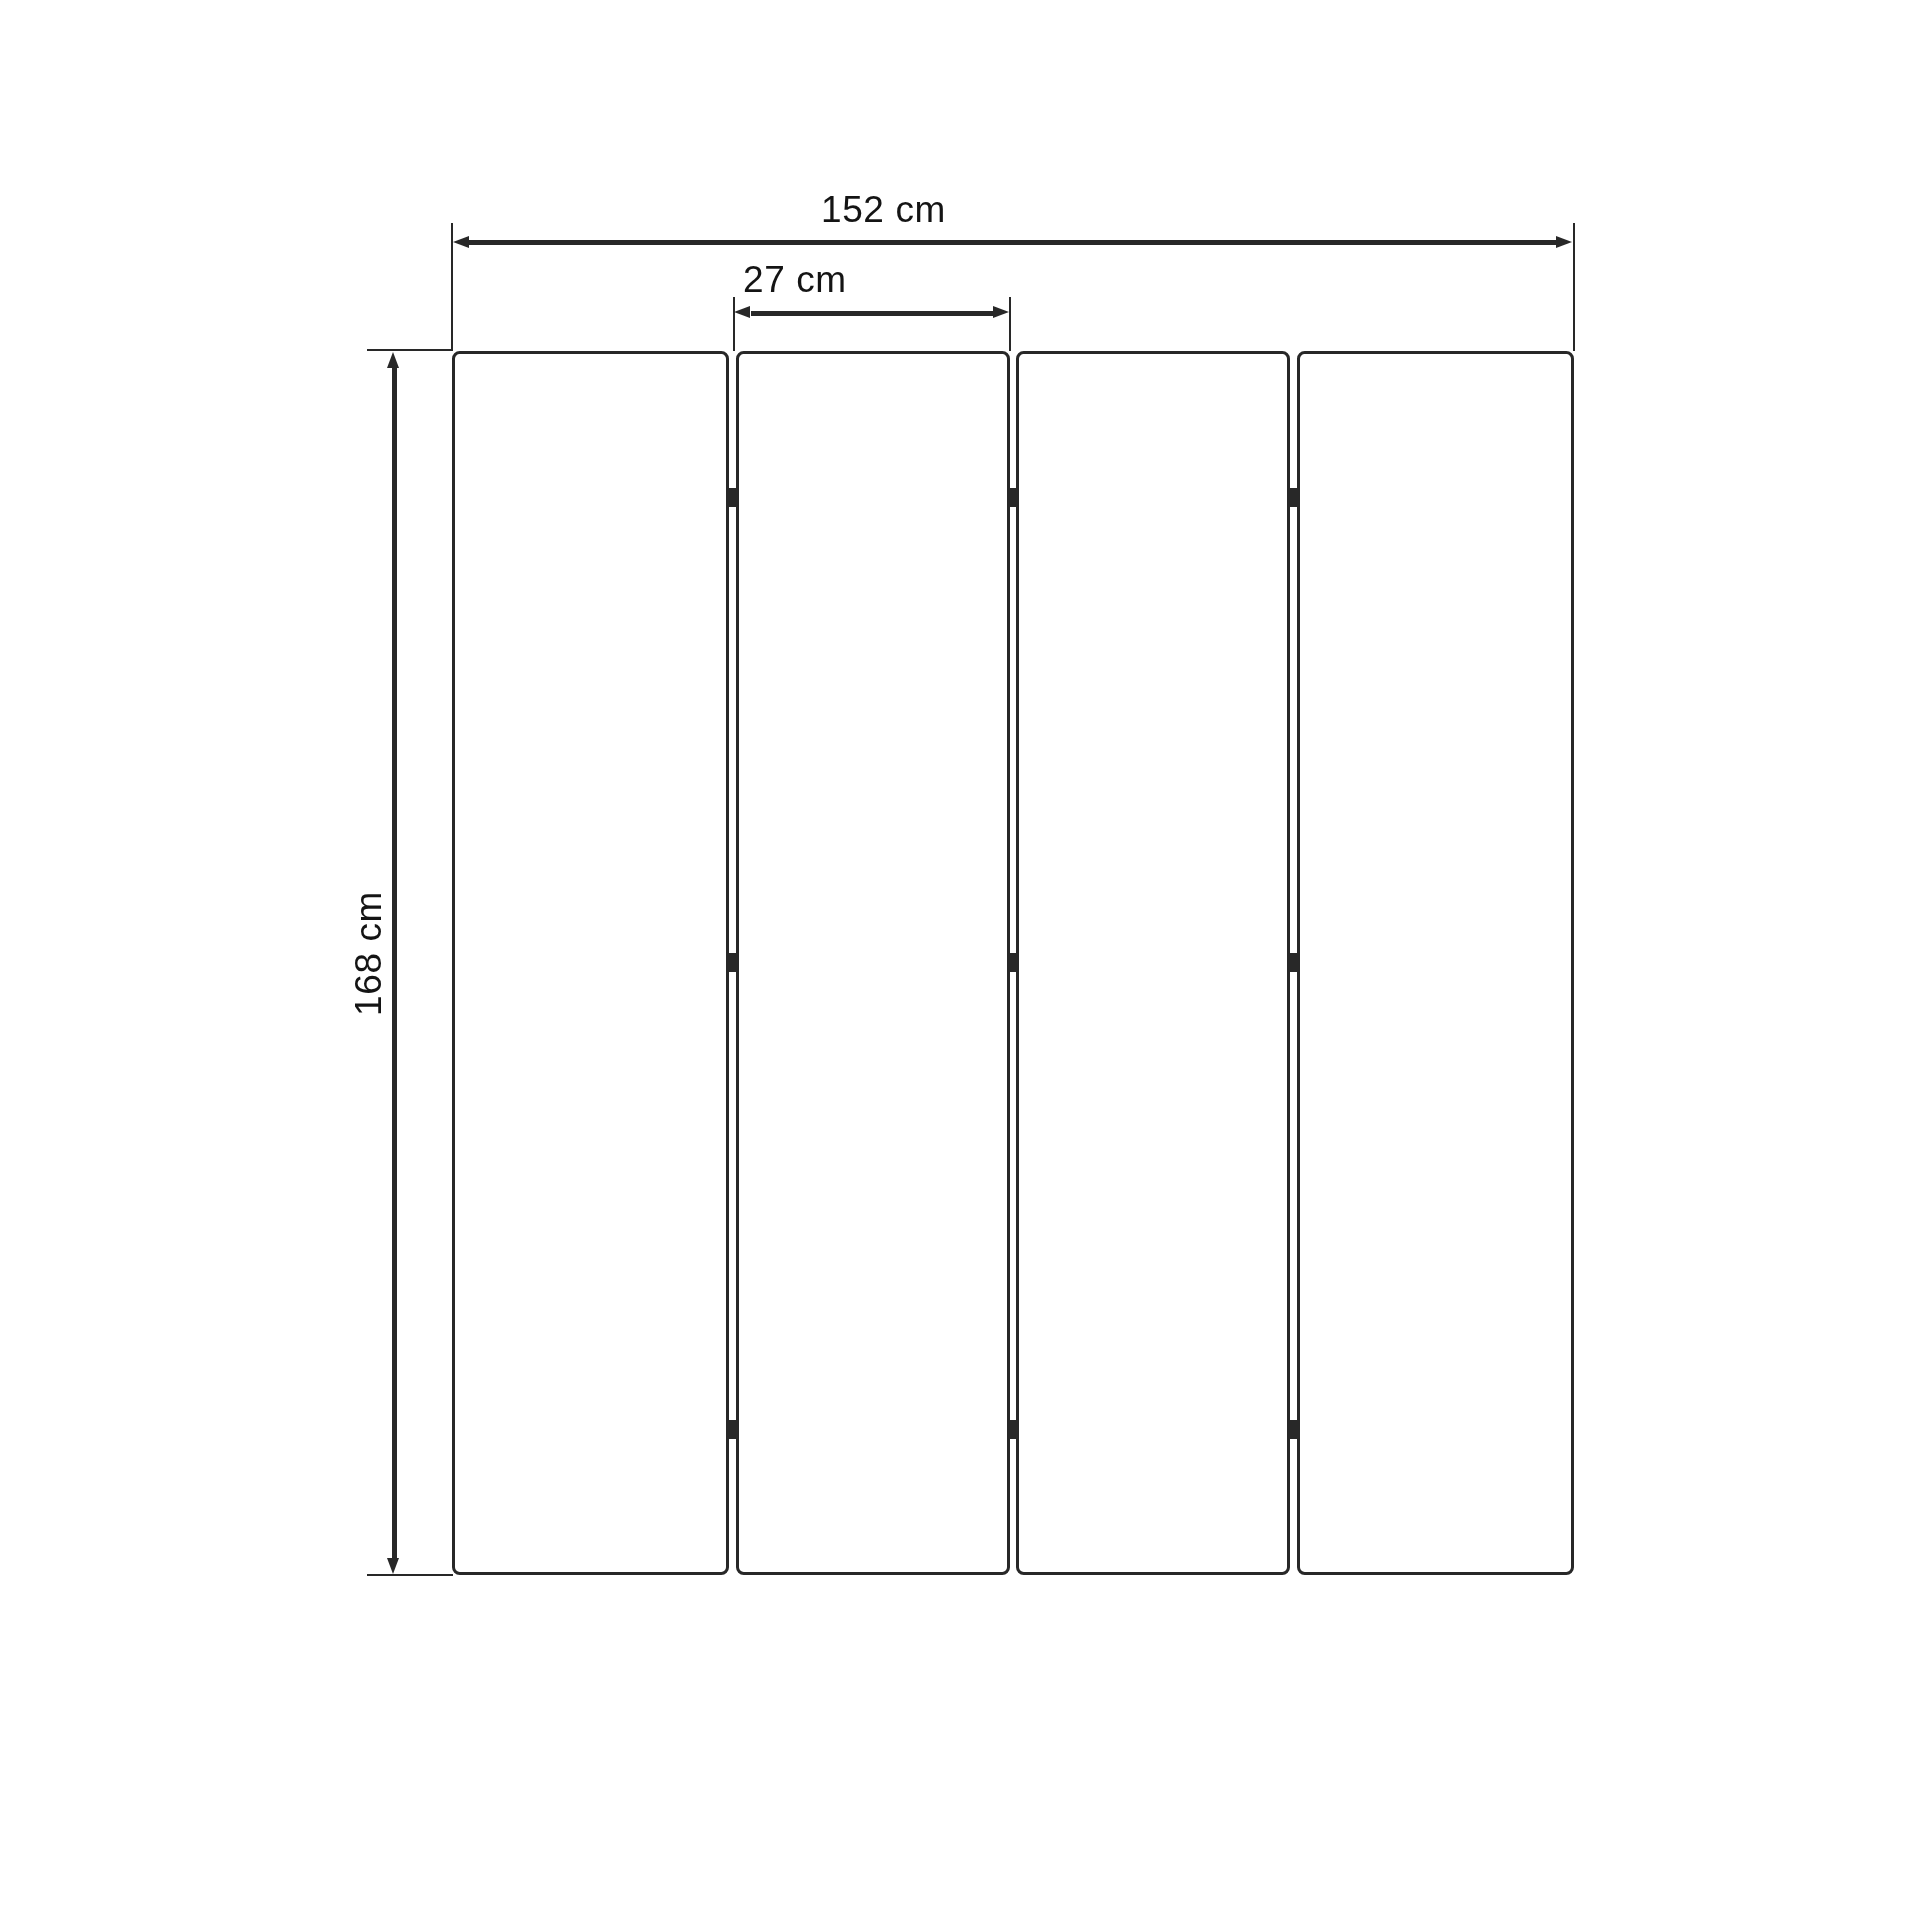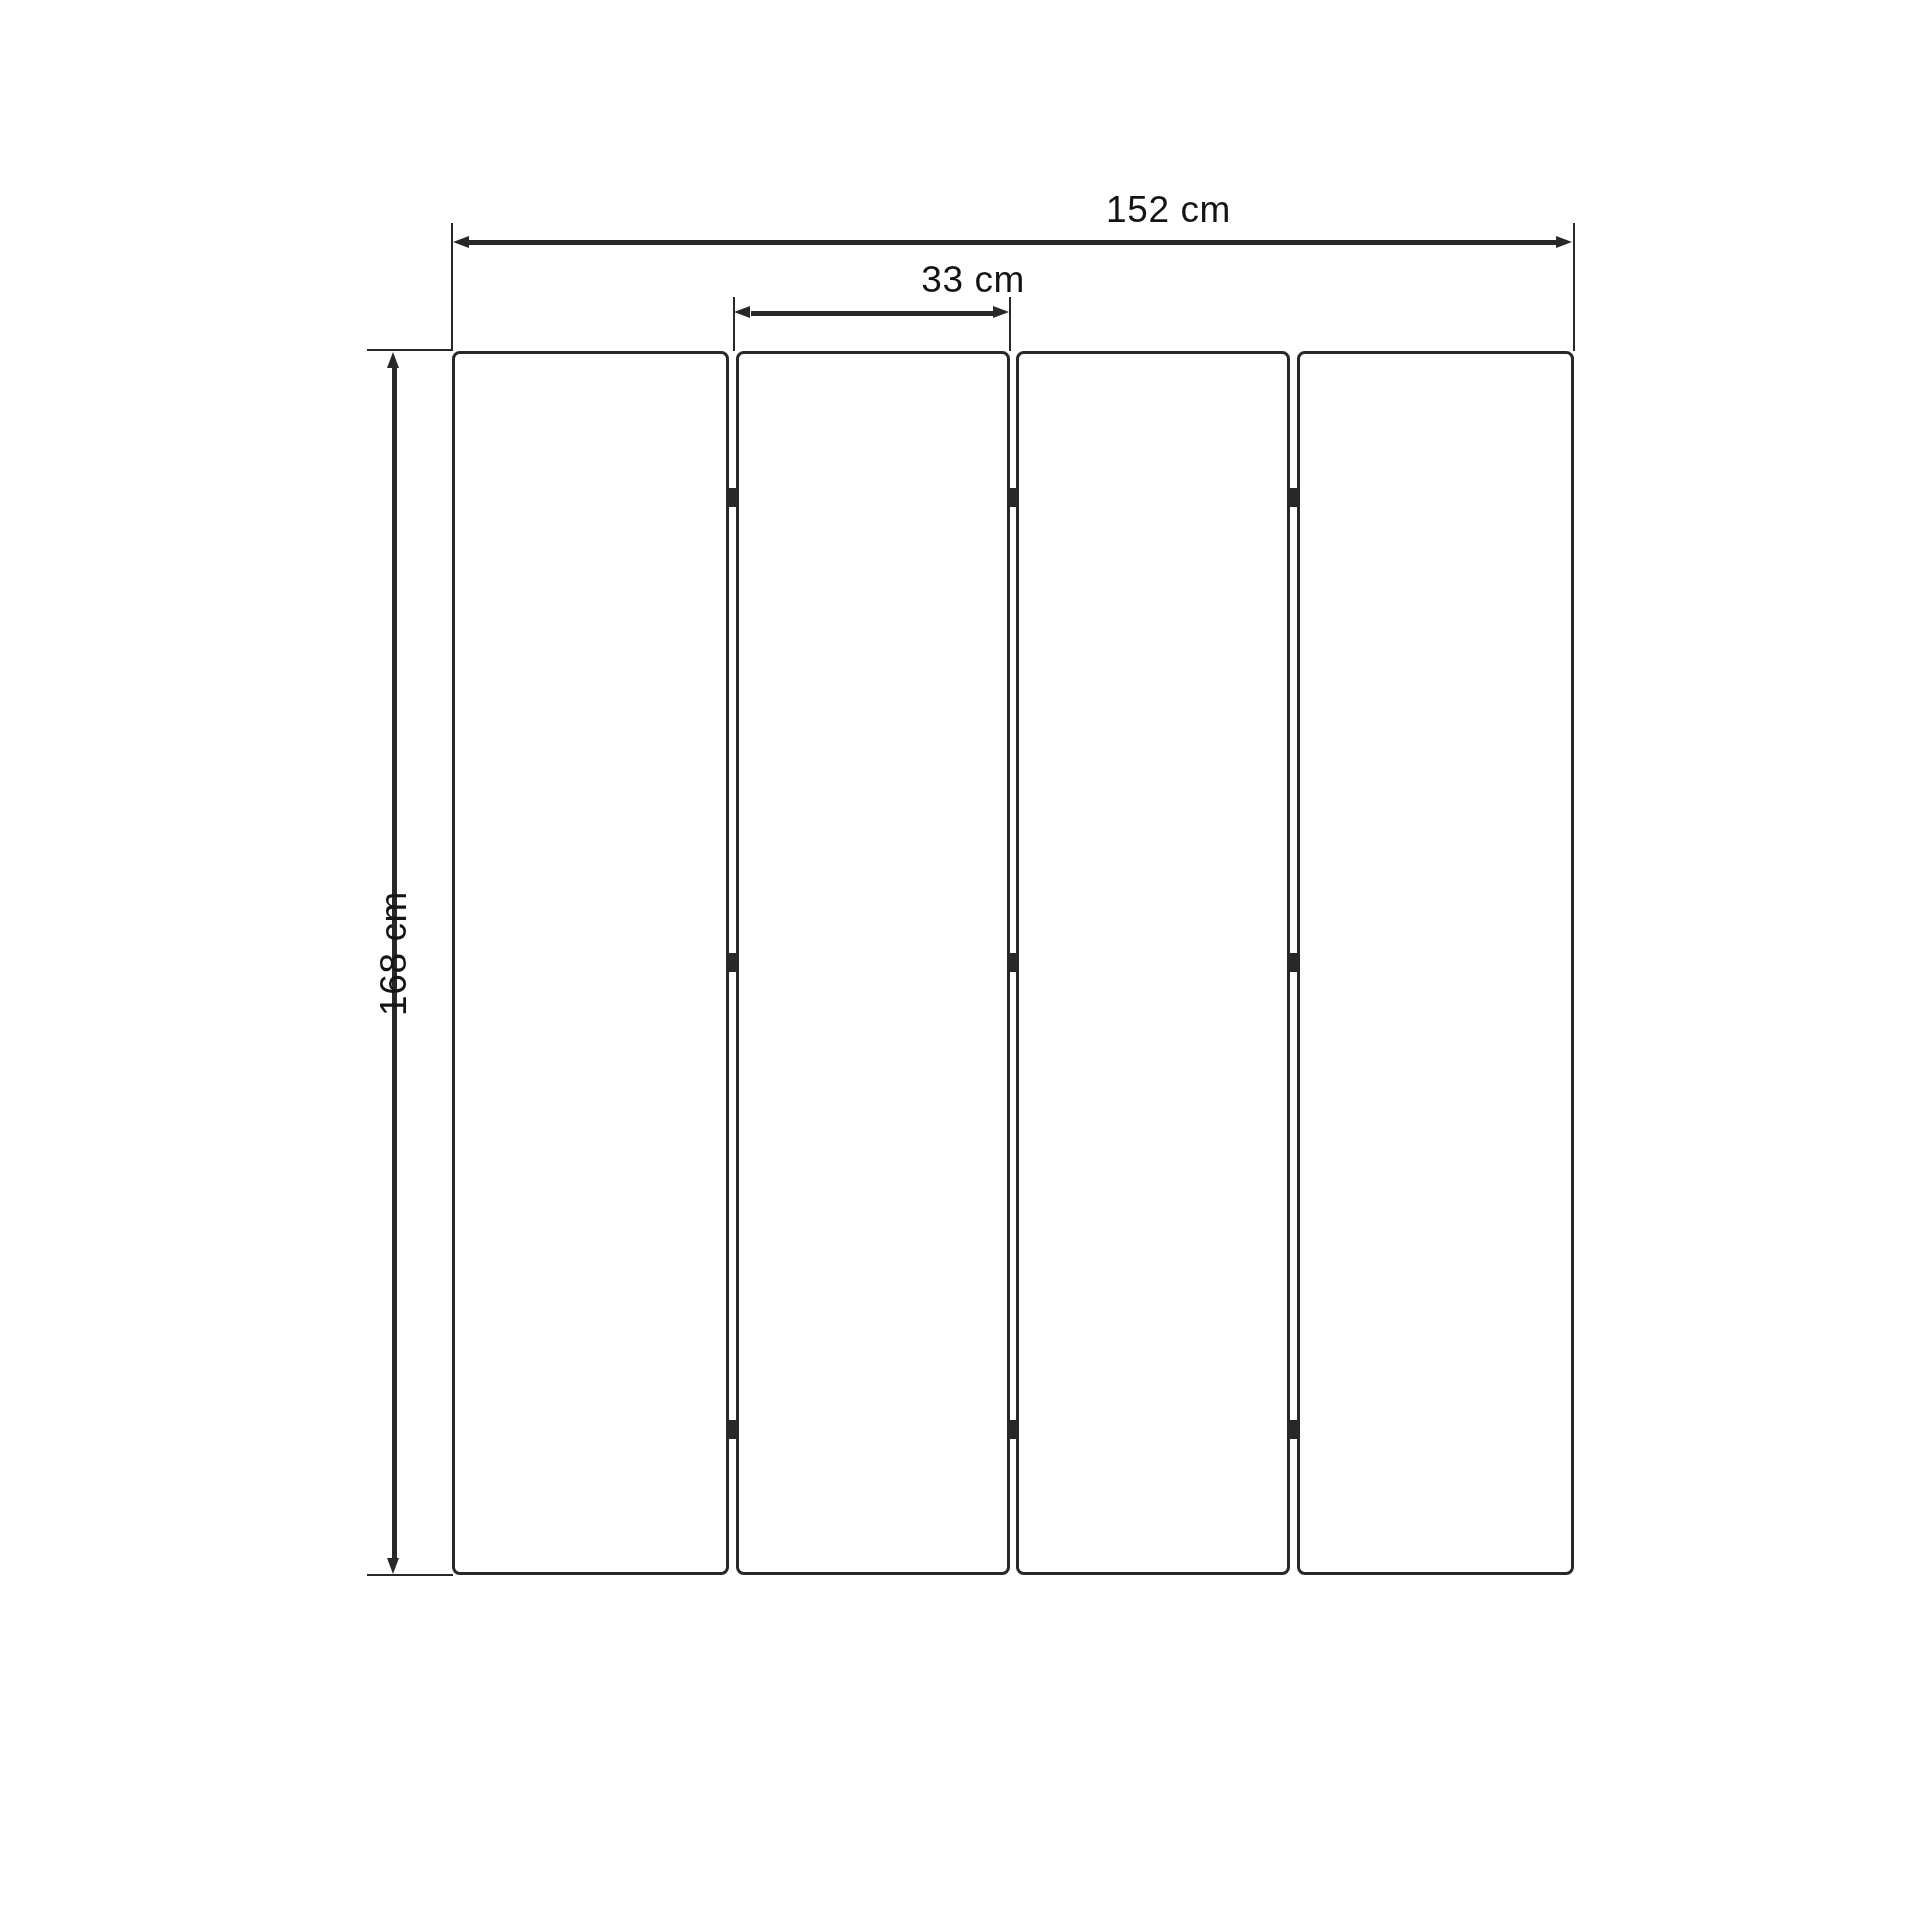--- a/index.html
+++ b/index.html
@@ -45,23 +45,22 @@
   .arr.right{border-top:6.4px solid transparent;border-bottom:6.4px solid transparent;border-left:16.7px solid var(--line);}
   .arr.up   {border-left:6.4px solid transparent;border-right:6.4px solid transparent;border-bottom:16.7px solid var(--line);}
   .arr.down {border-left:6.4px solid transparent;border-right:6.4px solid transparent;border-top:16.7px solid var(--line);}
   
   .dim-label{
     position:absolute;
     font-size:37px;
     line-height:37px;
     letter-spacing:0.6px;
     color:var(--text);
-    text-align:right;
+    text-align:left;
     white-space:nowrap;
-    margin-left:25px;
   }
   #label-width{left:821px;top:191px;width:385px;}
   #label-panel{left:743px;top:261px;width:257px;}
   #label-height{
     left:368px;top:953px;width:0;height:0;
     display:flex;align-items:center;justify-content:center;
     overflow:visible;
   }
   #label-height span{
     display:block;
@@ -96,21 +95,21 @@
   <div class="dim-h" style="left:467px;top:240px;width:1089px;"></div>
   <div class="arr left" style="left:453px;top:236px;"></div>
   <div class="arr right" style="left:1556px;top:236px;"></div>
   <div class="dim-label" id="label-width">152 cm</div>
 
   <div class="ext-v" style="left:733px;top:297px;height:54px;"></div>
   <div class="ext-v" style="left:1009px;top:297px;height:54px;"></div>
   <div class="dim-h" style="left:751px;top:311px;width:244px;"></div>
   <div class="arr left" style="left:734px;top:306px;"></div>
   <div class="arr right" style="left:993px;top:306px;"></div>
-  <div class="dim-label" id="label-panel">33 cm</div>
+  <div class="dim-label" id="label-panel">27 cm</div>
 
   <div class="ext-h" style="left:367px;top:349px;width:86px;"></div>
   <div class="ext-h" style="left:367px;top:1574px;width:86px;"></div>
   <div class="dim-v" style="left:392px;top:366px;height:1194px;"></div>
   <div class="arr up" style="left:387px;top:352px;"></div>
   <div class="arr down" style="left:387px;top:1558px;"></div>
   <div class="dim-label" id="label-height">
     <span>168 cm</span>
   </div>
 

